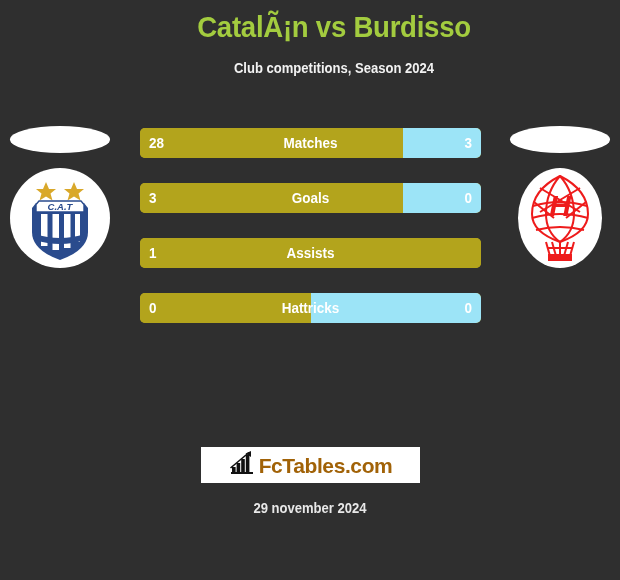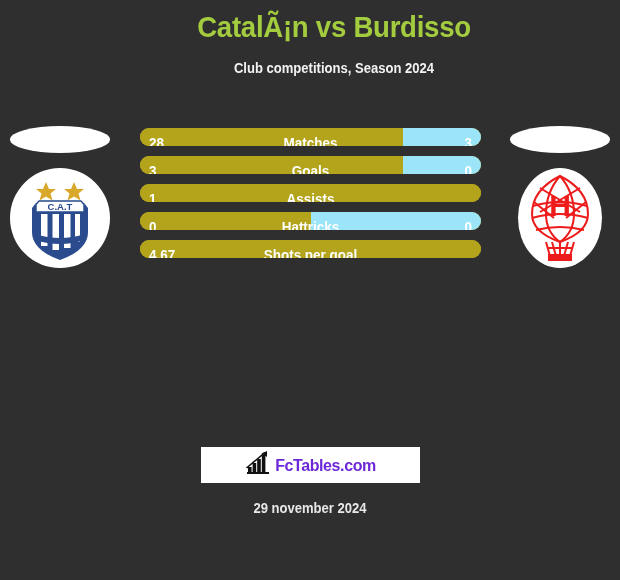--- a/index.html
+++ b/index.html
@@ -41,20 +41,21 @@
     transform: scaleX(0.9);
     white-space: nowrap;
   }
 
   
   .logo-col {
     position: absolute;
     top: 126px;
     width: 120px;
     height: 180px;
+    font-style: italic;
   }
   #logo-left-col  { left: 0px; }
   #logo-right-col { left: 500px; }
 
   .logo-ellipse {
     position: absolute;
     top: 0px;
     left: 10px;
     width: 100px;
     height: 27px;
@@ -72,23 +73,23 @@
   
   #bars {
     position: absolute;
     left: 140px;
     top: 128px;
     width: 341px;
   }
   .bar-row {
     position: relative;
     width: 341px;
-    height: 18px;
-    margin-bottom: 10px;
-    border-radius: 15px;
+    height: 30px;
+    margin-bottom: 25px;
+    border-radius: 5px;
     overflow: hidden;
     background: #b3a41c;
   }
   .bar-fill-left {
     position: absolute;
     left: 0; top: 0; bottom: 0;
     background: #b3a41c;
   }
   .bar-fill-right {
     position: absolute;
@@ -137,22 +138,22 @@
     top: 447px;
     width: 219px;
     height: 36px;
     background: #ffffff;
     display: flex;
     align-items: center;
     justify-content: center;
     gap: 5px;
   }
   #brand-text {
-    color: #6d28d9;
-    font-size: 16px;
+    color: #a16207;
+    font-size: 21px;
     font-weight: bold;
     letter-spacing: -0.4px;
     line-height: 21px;
   }
   #footer-date {
     position: absolute;
     left: 0; right: 0;
     top: 500px;
     text-align: center;
     color: #e8e8e8;
@@ -247,26 +248,20 @@
 
   <div class="bar-row">
     <div class="bar-fill-left" style="width:50%"></div>
     <div class="bar-fill-right" style="width:50%"></div>
     <div class="bar-val-left">0</div>
     <div class="bar-label">Hattricks</div>
     <div class="bar-val-right">0</div>
   </div>
 
 
-  <div class="bar-row">
-    <div class="bar-fill-left" style="width:100%"></div>
-    <div class="bar-val-left">4.67</div>
-    <div class="bar-label">Shots per goal</div>
-    <div class="bar-val-right"></div>
-  </div>
 
 
 </div>
 
 <div id="brand-box">
   <span>
     <svg width="25" height="24" viewBox="0 0 25 24">
       <path d="M2 21 L2 23 L24 23 L24 21 Z" fill="#111111"></path>
       <rect x="3" y="16" width="3.6" height="5" fill="#111111"></rect>
       <rect x="7.6" y="12" width="3.6" height="9" fill="#111111"></rect>

